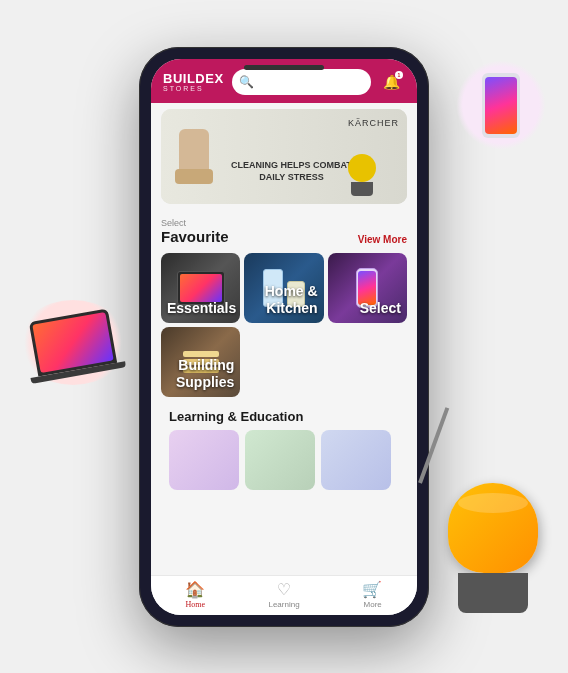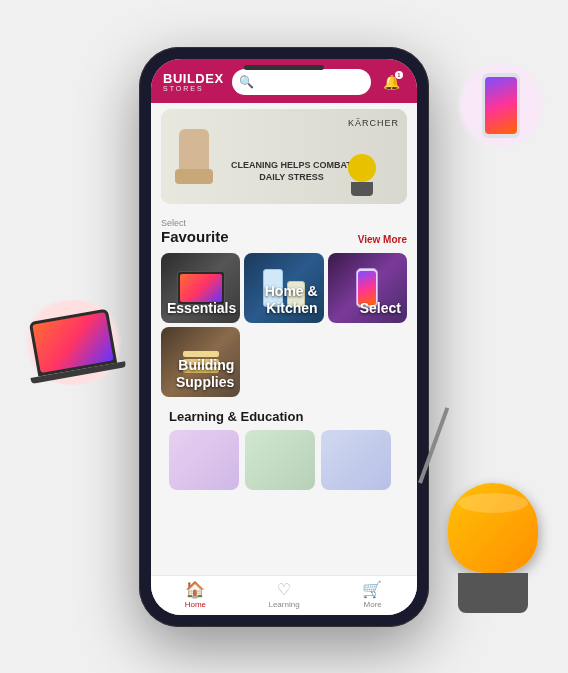--- a/index.html
+++ b/index.html
@@ -431,21 +431,21 @@
     .nav-icon {
       font-size: 16px;
       line-height: 1;
       margin-bottom: 2px;
     }
     .nav-label {
       font-size: 8px;
       color: #888;
     }
     .nav-item.active .nav-icon { color: #c0181e; }
-    .nav-item.active .nav-label { color: #c0181e; }
+    .nav-item.active .nav-label { color: #c0181e; font-family: Liberation Serif, serif; }
 
     
     .cat-overlay-electronics {
       background: linear-gradient(135deg, #3a3a3a 0%, #666 50%, #444 100%);
     }
     .cat-overlay-home {
       background: linear-gradient(160deg, #2a4a6a 0%, #4a8ac8 60%, #2a5a80 100%);
     }
     .cat-overlay-phones {
       background: linear-gradient(160deg, #4a2a6a 0%, #9a4ac8 60%, #5a2a80 100%);

